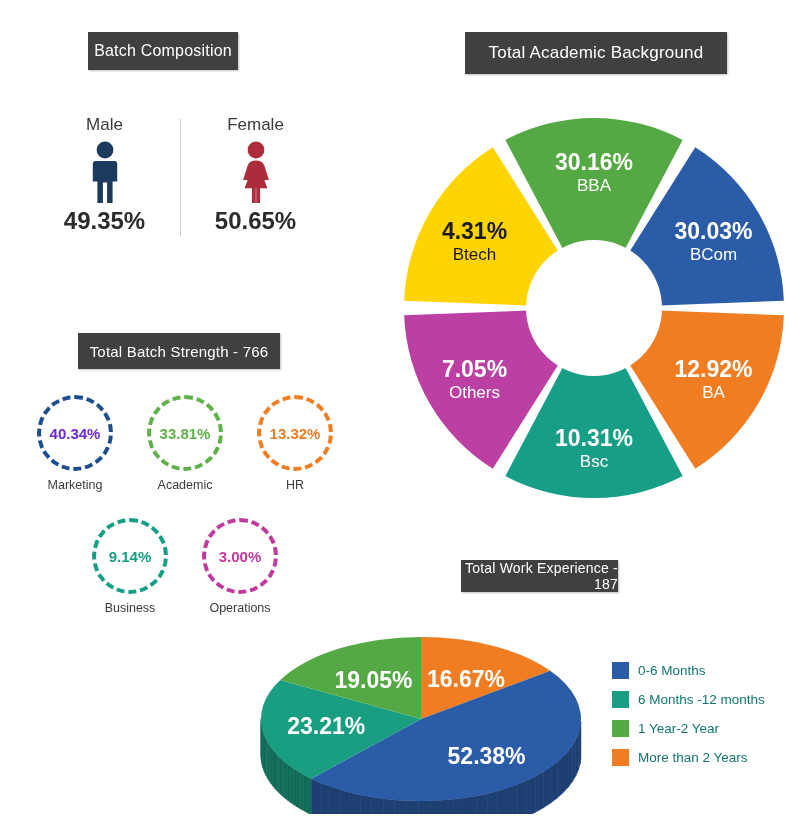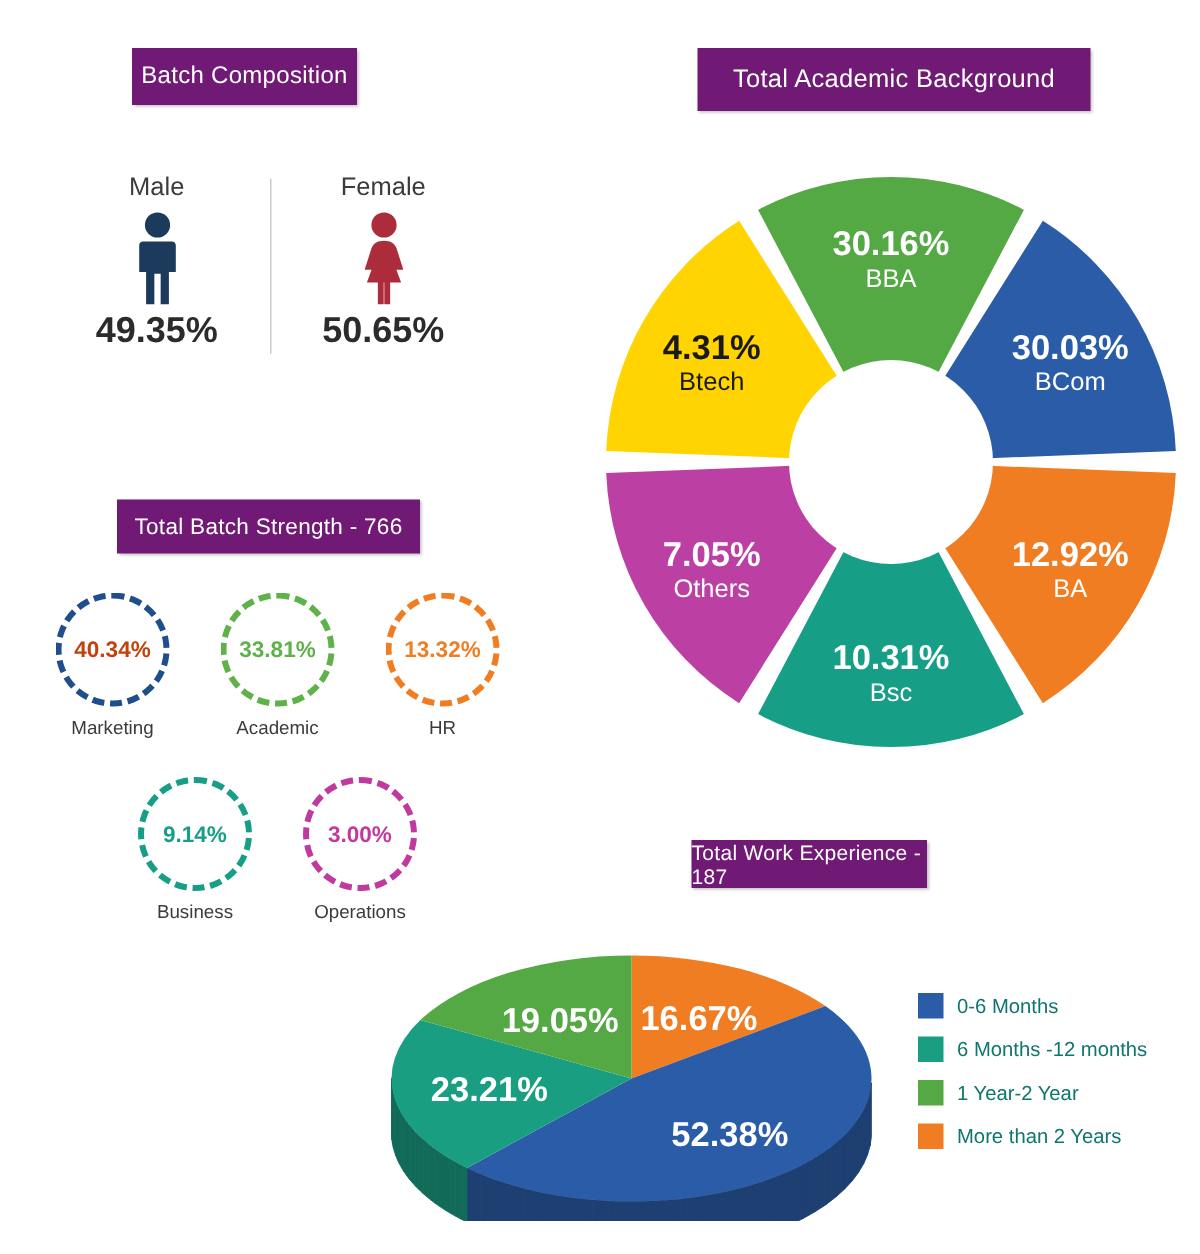--- a/index.html
+++ b/index.html
@@ -9,28 +9,29 @@
   }
   body {
     width: 800px;
     height: 836px;
     position: relative;
     font-family: "Liberation Sans", sans-serif;
     overflow: hidden;
   }
   .banner {
     position: absolute;
-    background: #701a75;
+    background: #404040;
     color: #ffffff;
     display: flex;
     align-items: center;
     justify-content: center;
     font-size: 16px;
     letter-spacing: .2px;
     box-shadow: 1px 1px 2px rgba(0,0,0,.25);
+    text-align: right;
   }
 
   
   #banner-batch-composition { left: 88px; top: 32px; width: 150px; height: 38px; }
 
   .gender-wrap {
     position: absolute;
     left: 20px;
     top: 115px;
     width: 320px;
@@ -174,21 +175,21 @@
     <div class="gender-pct">50.65%</div>
   </div>
 
 </div>
 
 <div class="banner" id="banner-batch-strength">Total Batch Strength - 766</div>
 
 <div class="rings-row" id="rings-row-1">
   <div class="ring-cell">
     <div class="ring" style="border-color:#1f4e8c">
-      <span class="ring-pct" style="color:#c2410c">40.34%</span>
+      <span class="ring-pct" style="color:#6d28d9">40.34%</span>
     </div>
     <div class="ring-label">Marketing</div>
   </div>
   <div class="ring-cell">
     <div class="ring" style="border-color:#5fb14a">
       <span class="ring-pct" style="color:#5fb14a">33.81%</span>
     </div>
     <div class="ring-label">Academic</div>
   </div>
   <div class="ring-cell">

